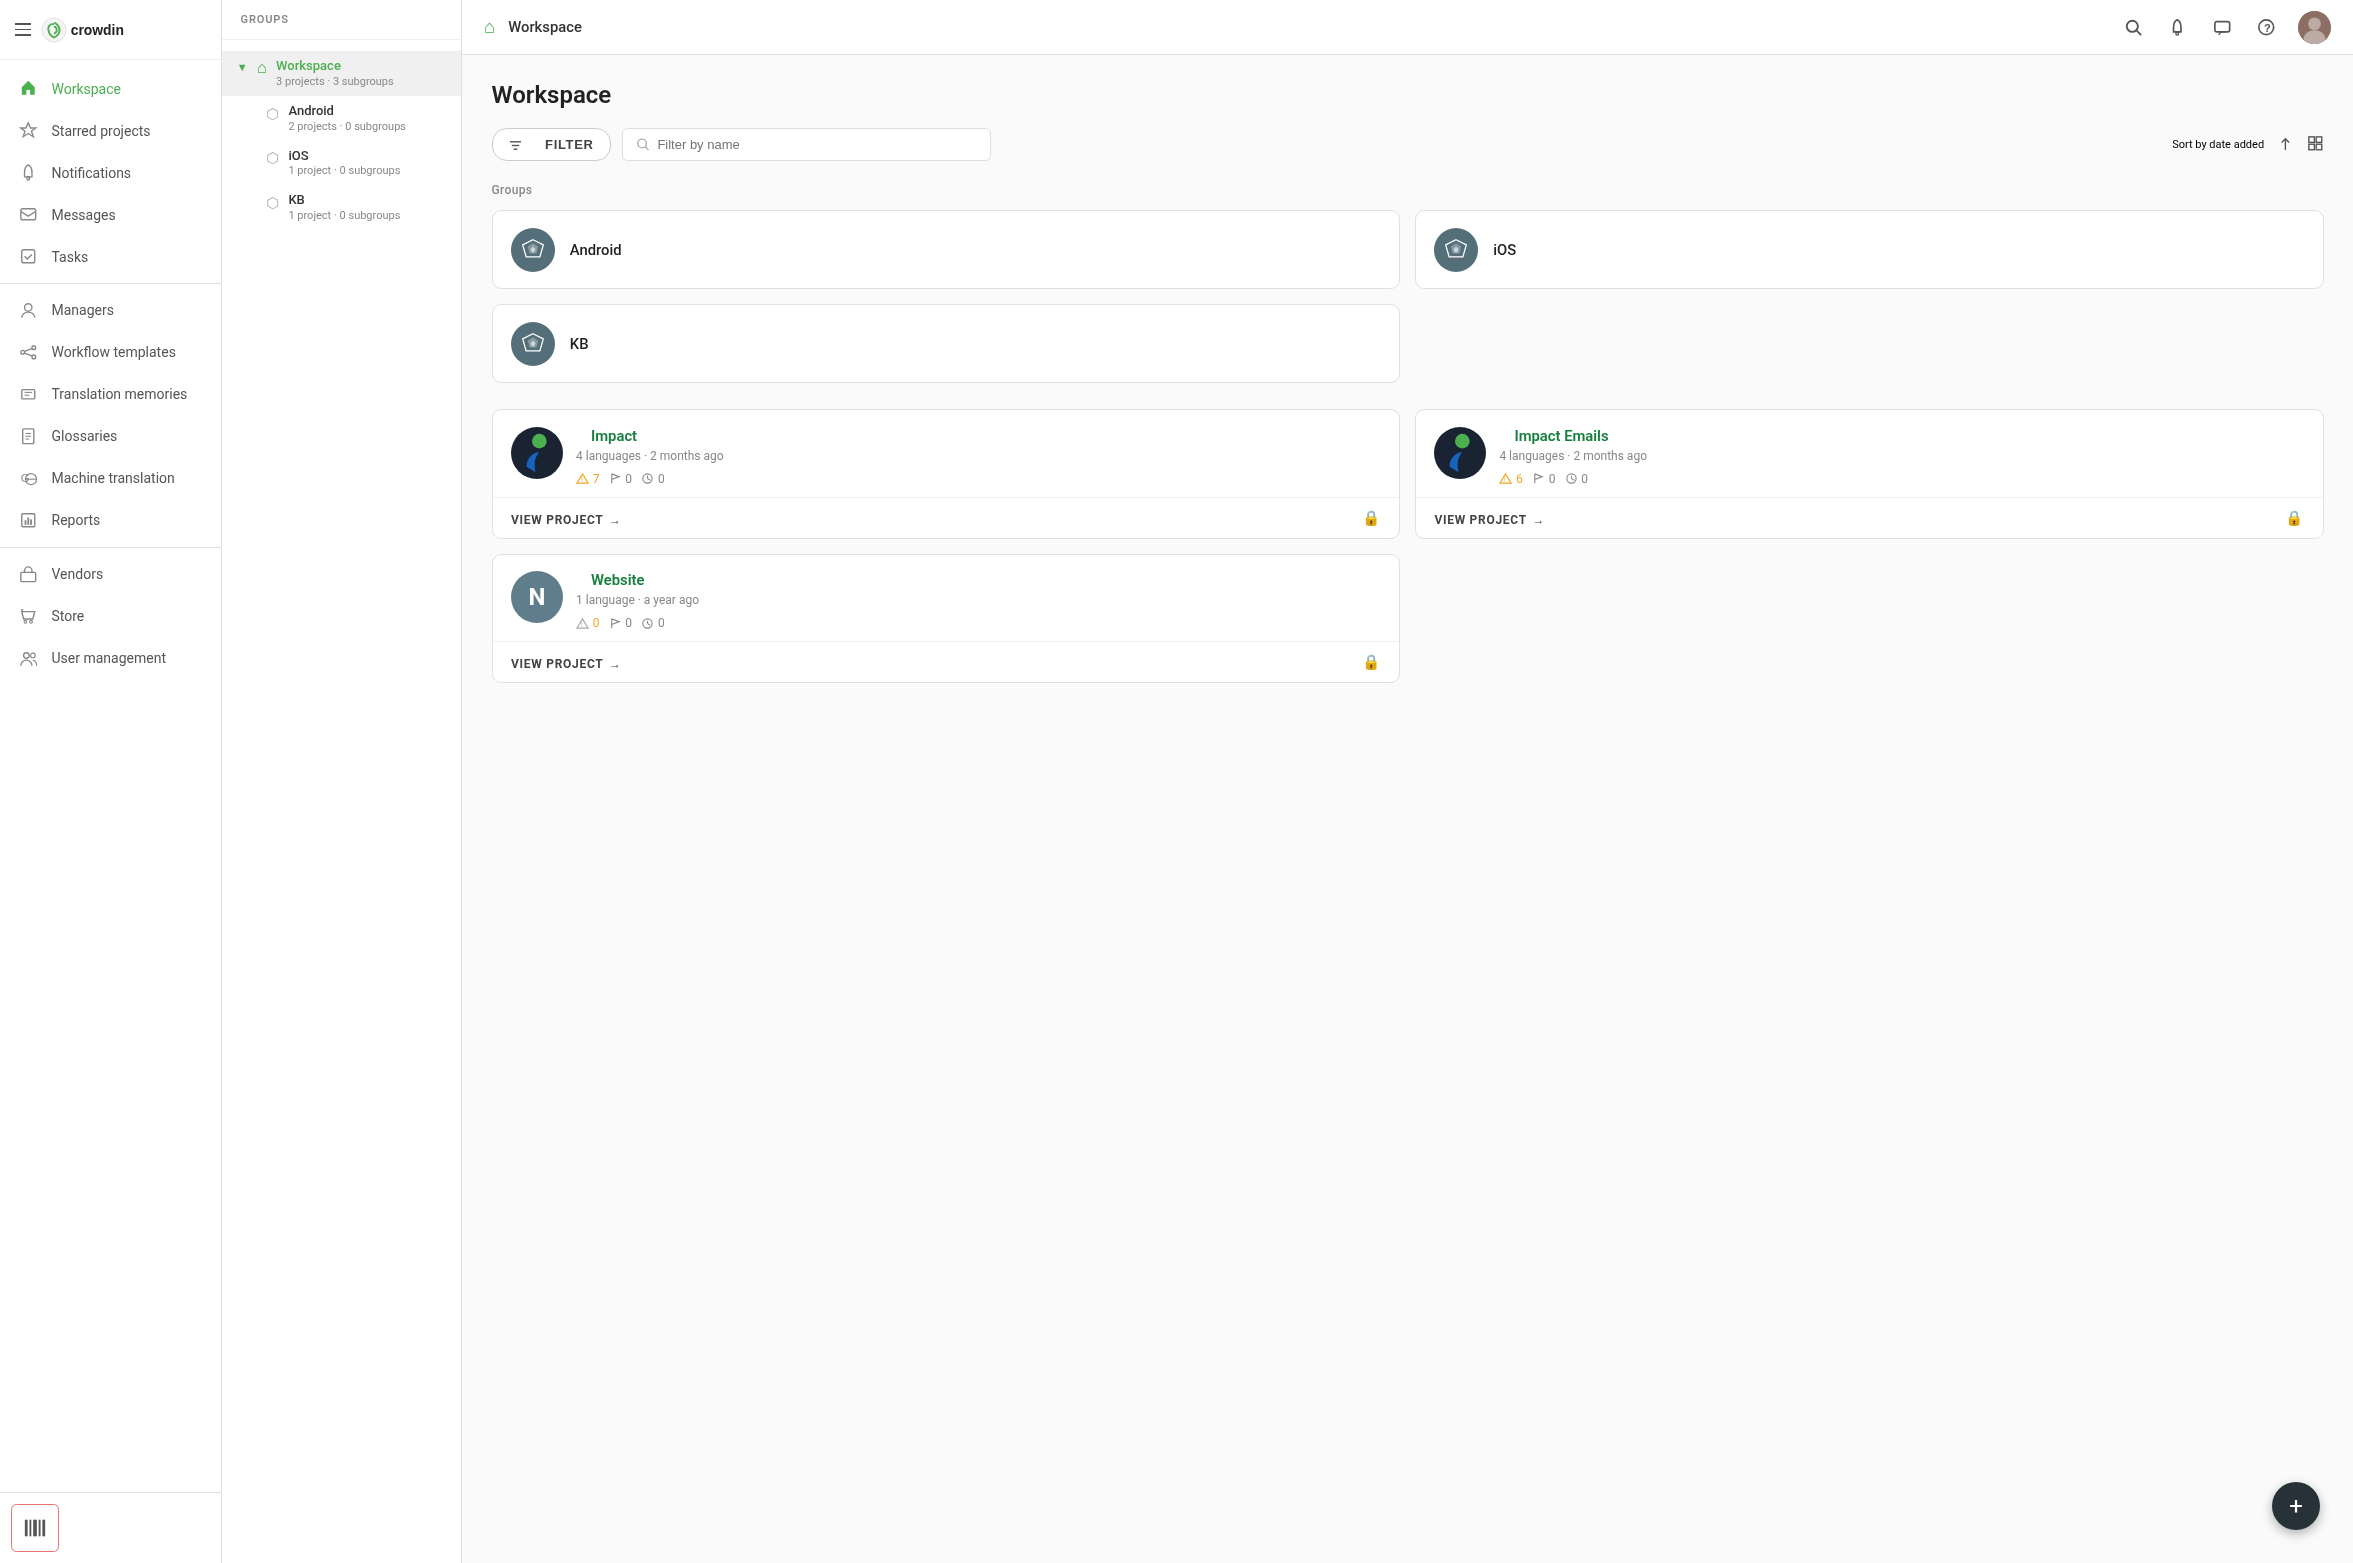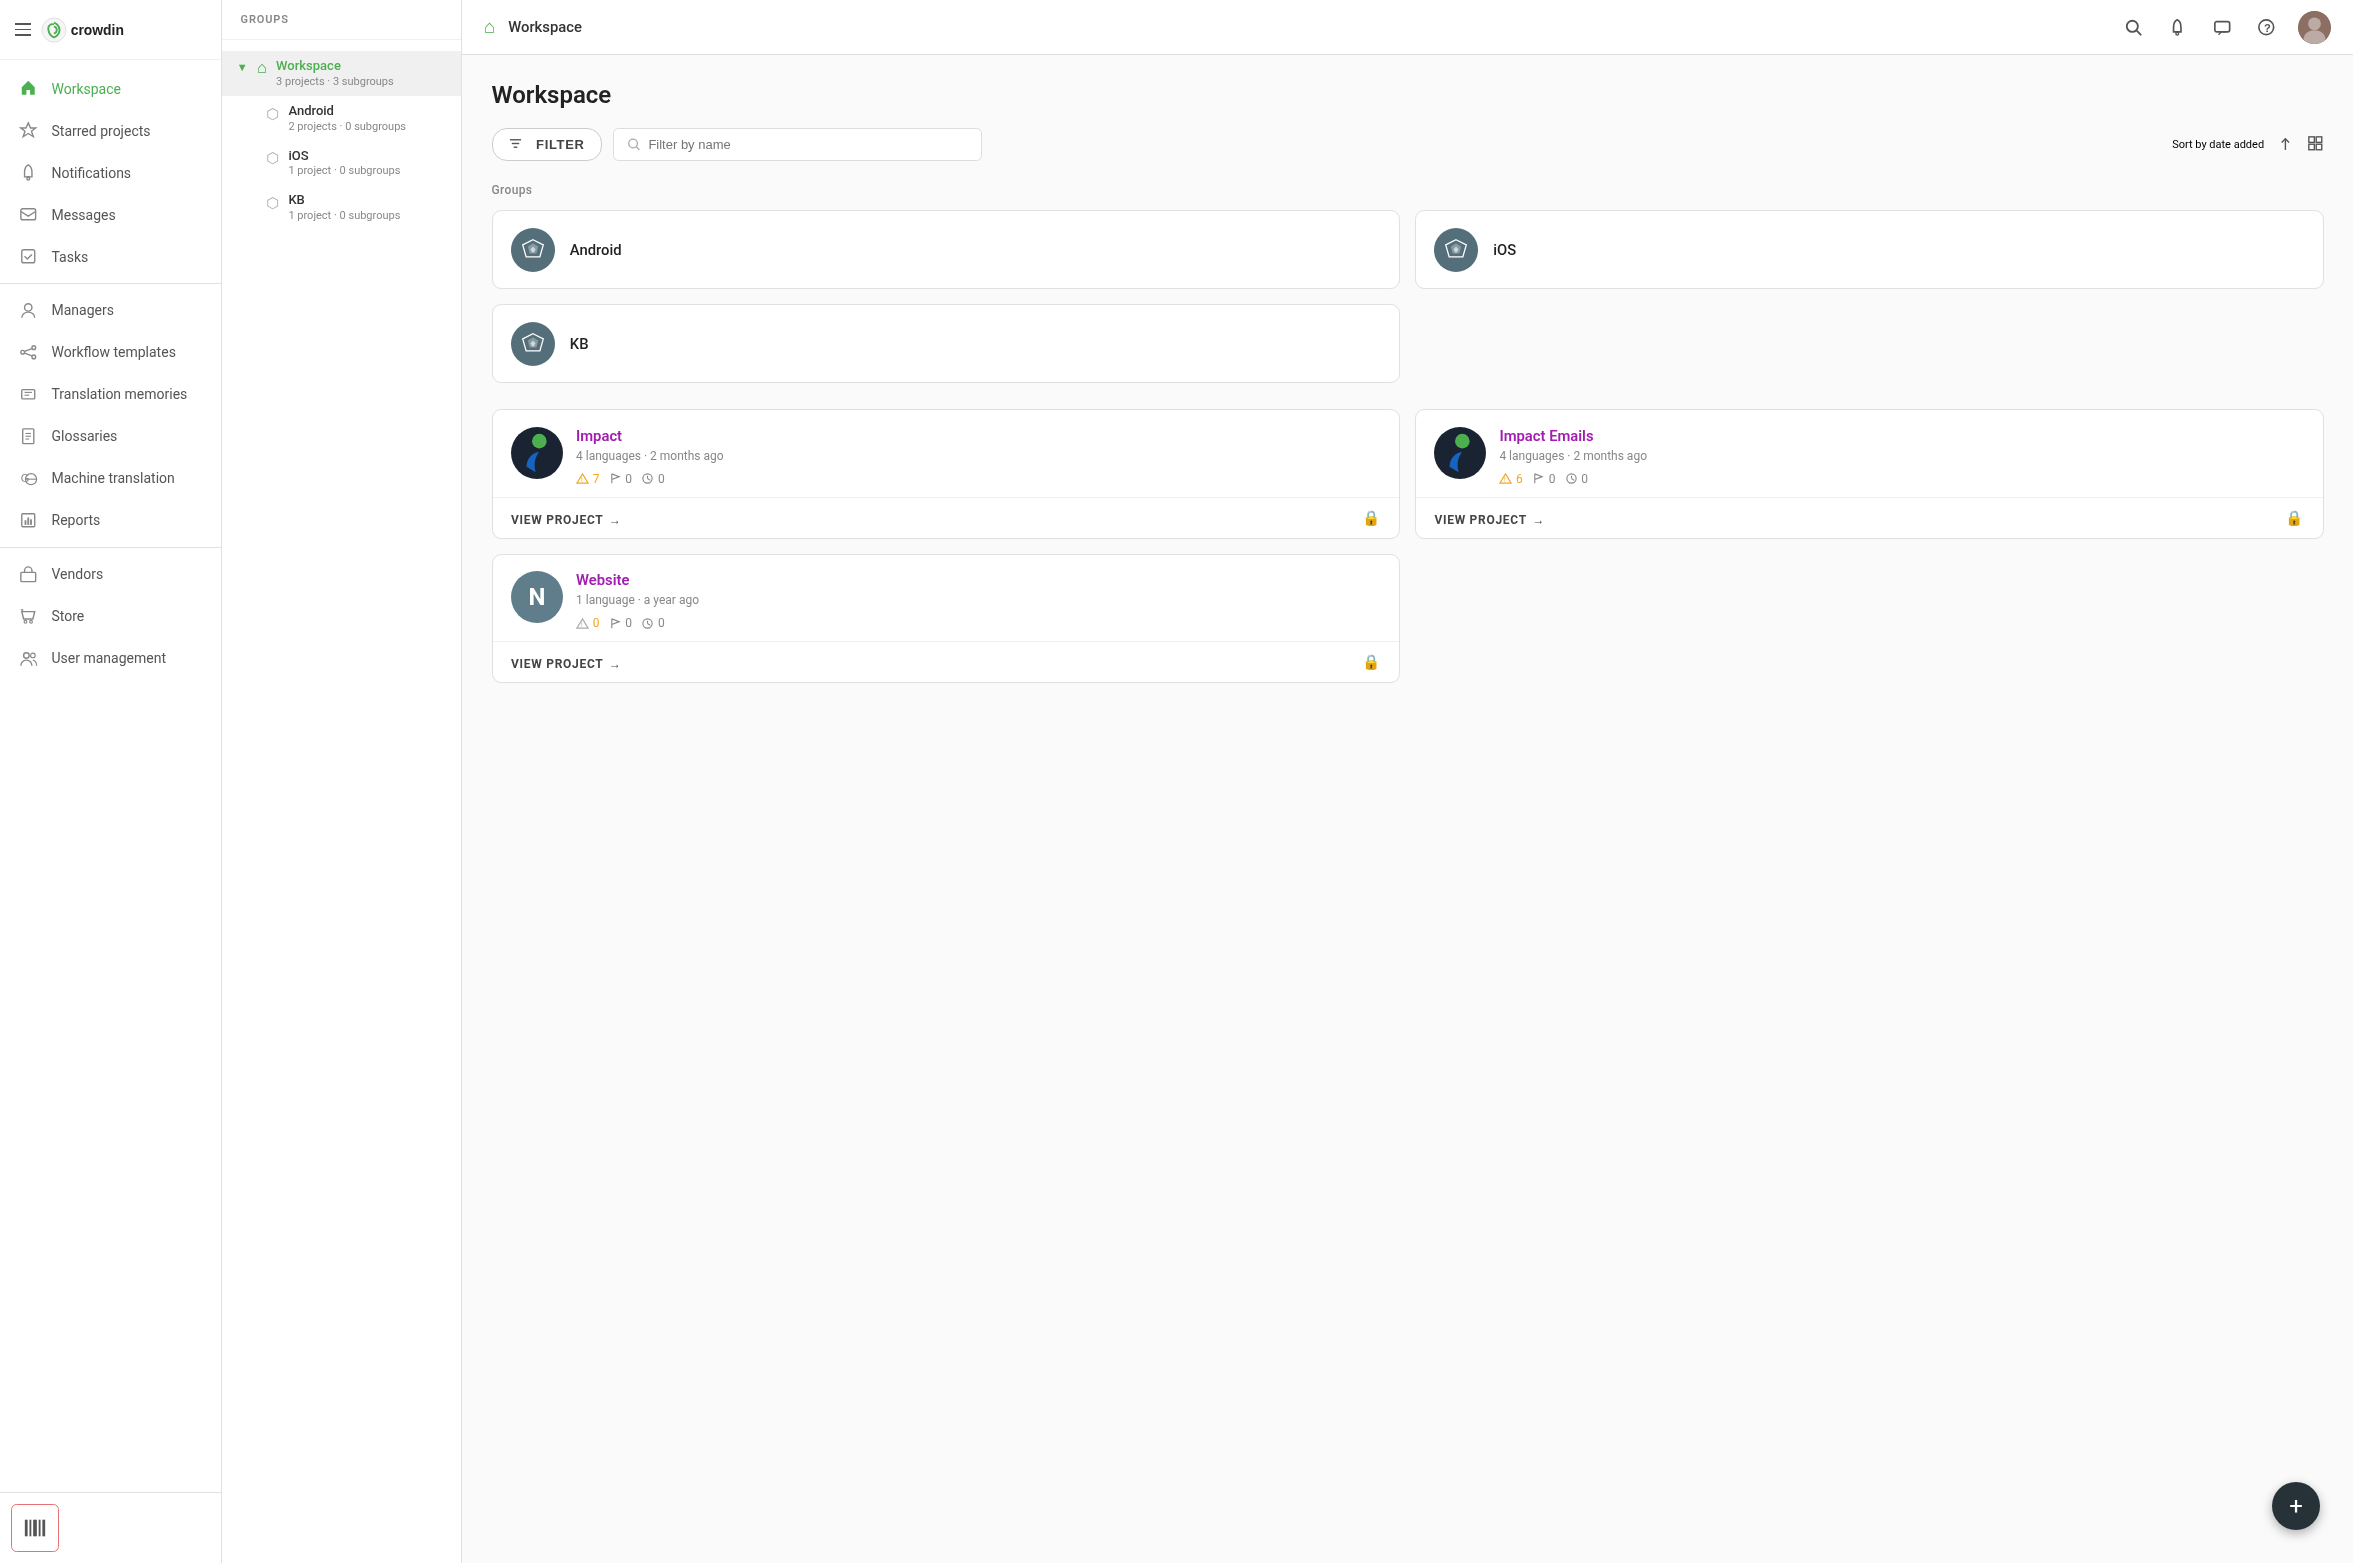--- a/index.html
+++ b/index.html
@@ -199,22 +199,22 @@
       margin-bottom: 18.5px;
     }
     .filter-bar {
       display: flex;
       align-items: center;
       gap: 11px;
       margin-bottom: 22px;
     }
     .filter-btn {
       display: flex;
-      align-items: flex-start;
-      gap: 14px;
+      align-items: flex-end;
+      gap: 23px;
       padding: 8.3px 16.6px;
       border: 0.9px solid #ccc;
       border-radius: 15px;
       background: #fff;
       font-size: 13px;
       font-weight: 600;
       color: #444;
       cursor: pointer;
       letter-spacing: 0.05em;
     }
@@ -328,22 +328,23 @@
       justify-content: center;
       flex-shrink: 0;
       font-size: 20px;
       font-weight: 700;
       color: #fff;
     }
     .project-info { flex: 1; }
     .project-name {
       font-size: 14.8px;
       font-weight: 600;
-      color: #a21caf;
+      color: #15803d;
       margin-bottom: 3.7px;
+      margin-left: 15px;
     }
     .project-meta {
       font-size: 12px;
       color: #888;
       margin-bottom: 9.2px;
     }
     .project-badges {
       display: flex;
       align-items: center;
       gap: 9.2px;

